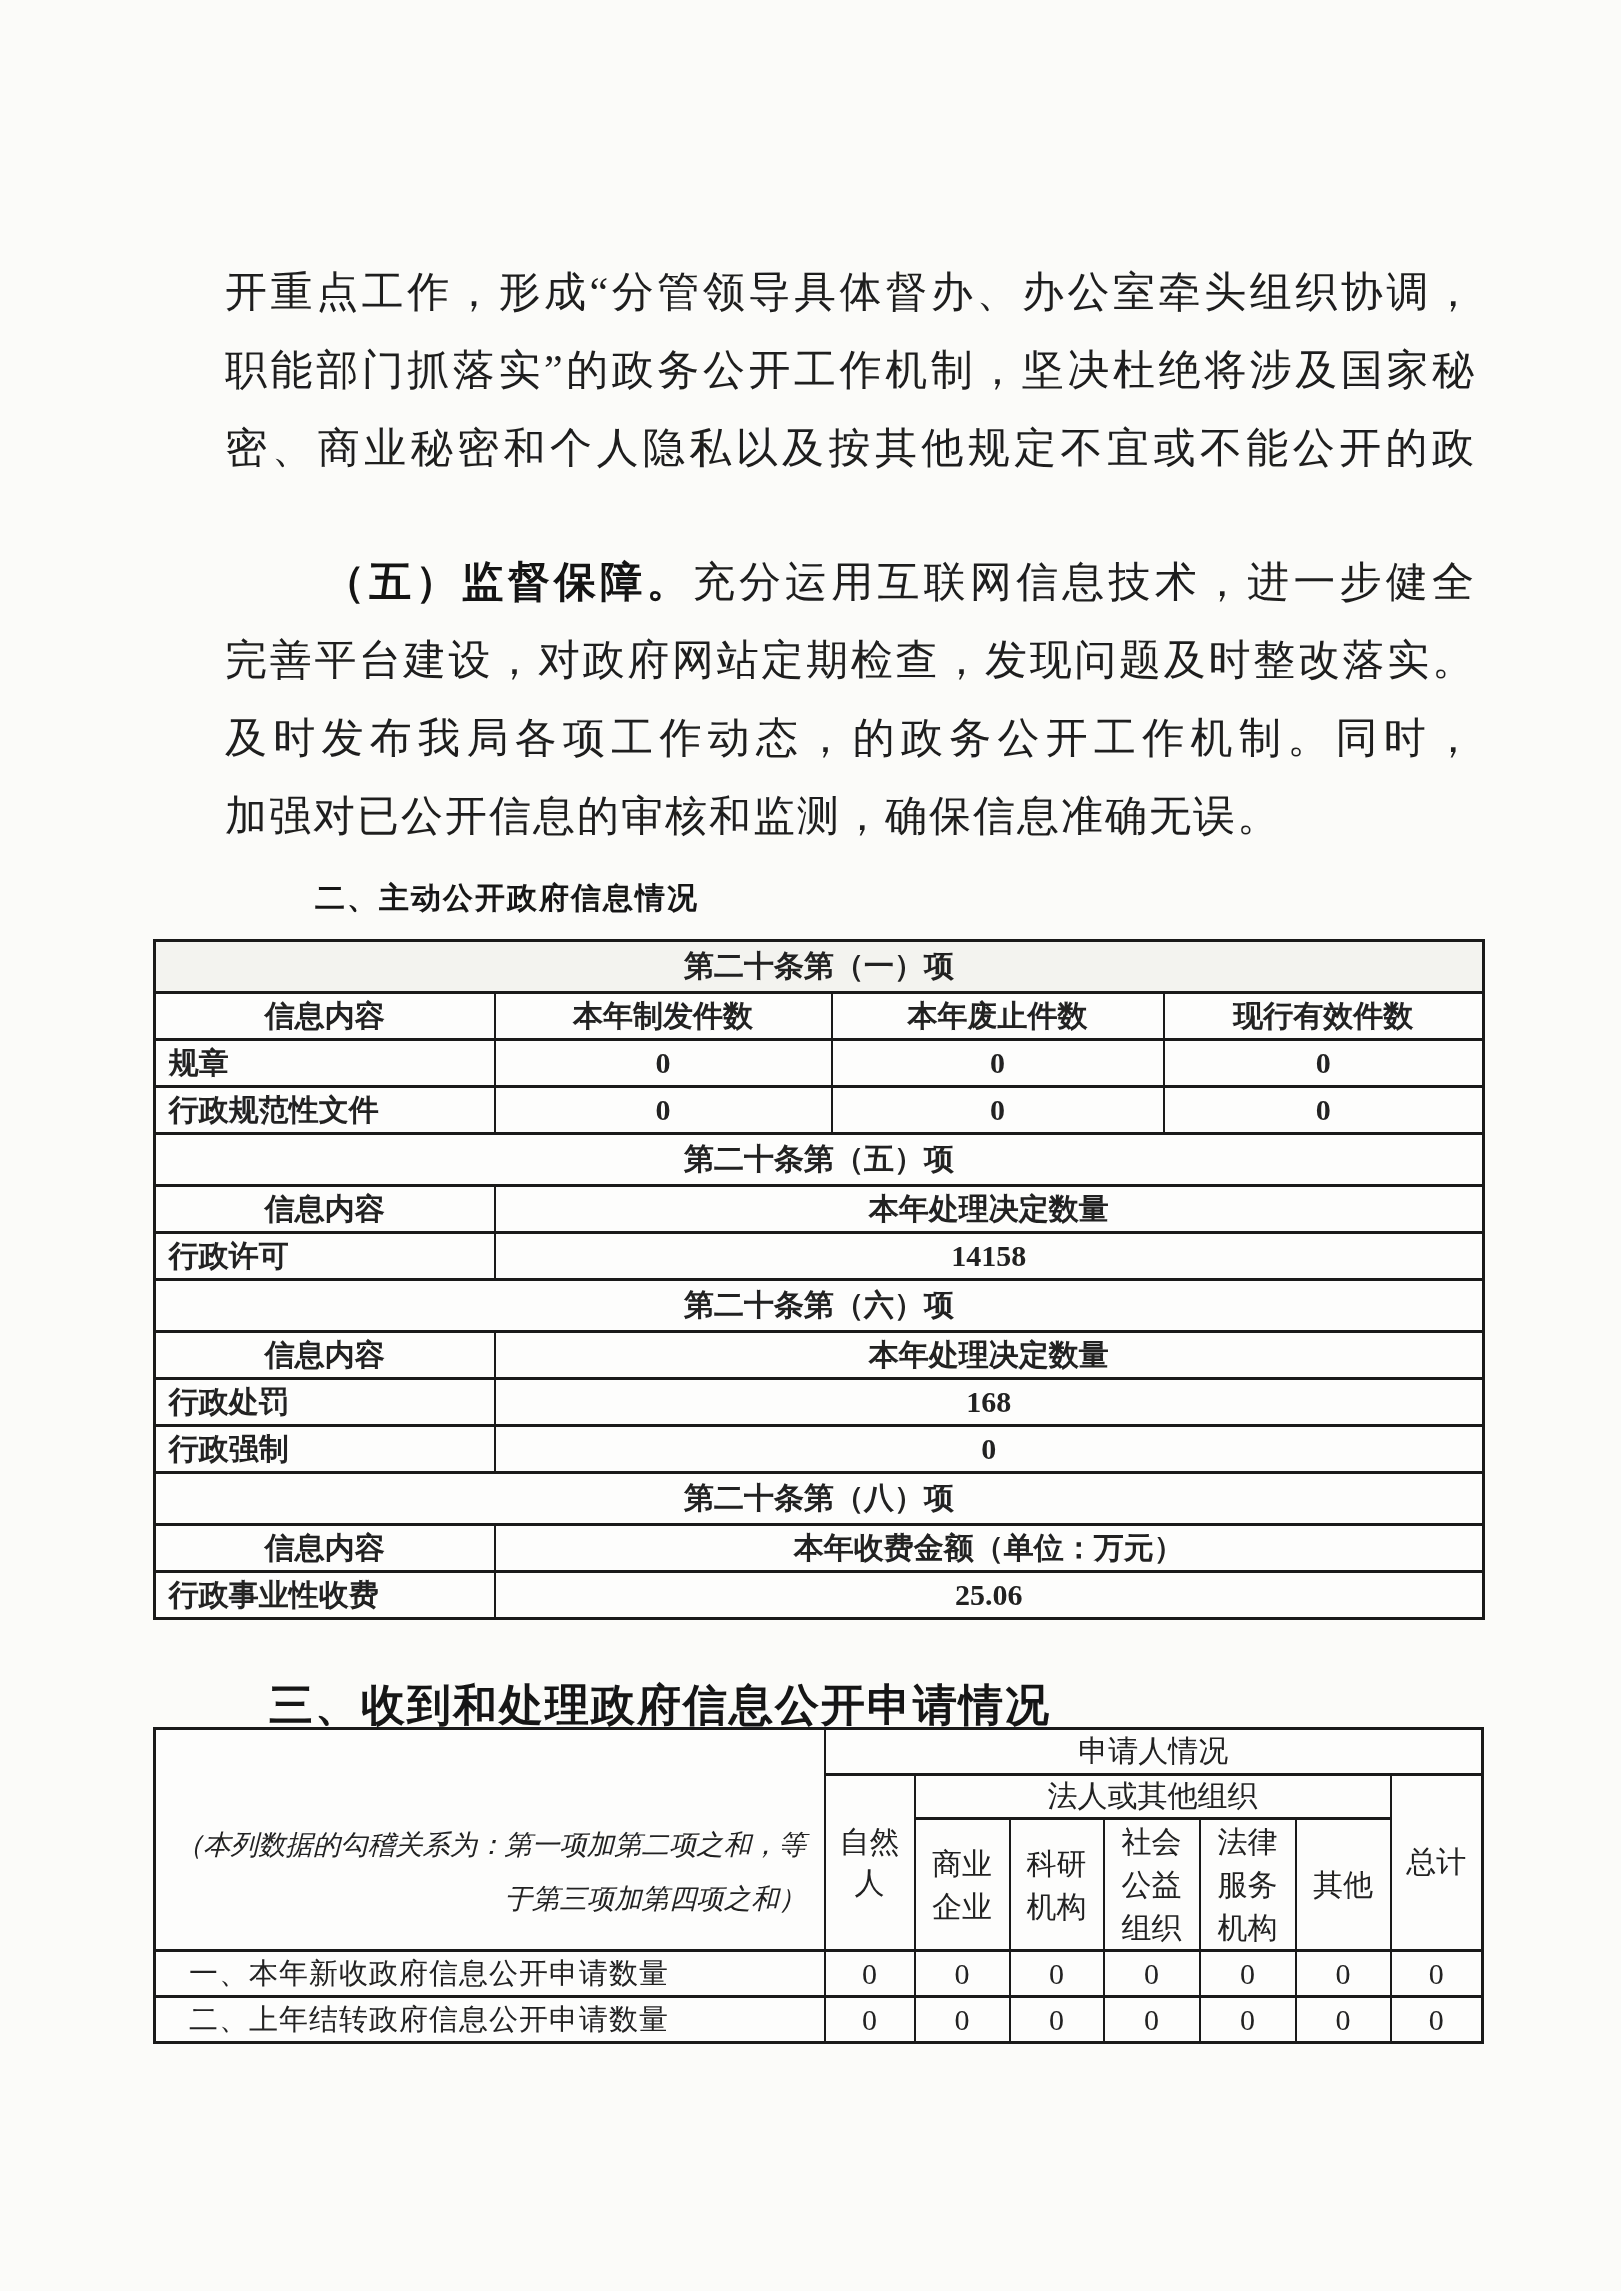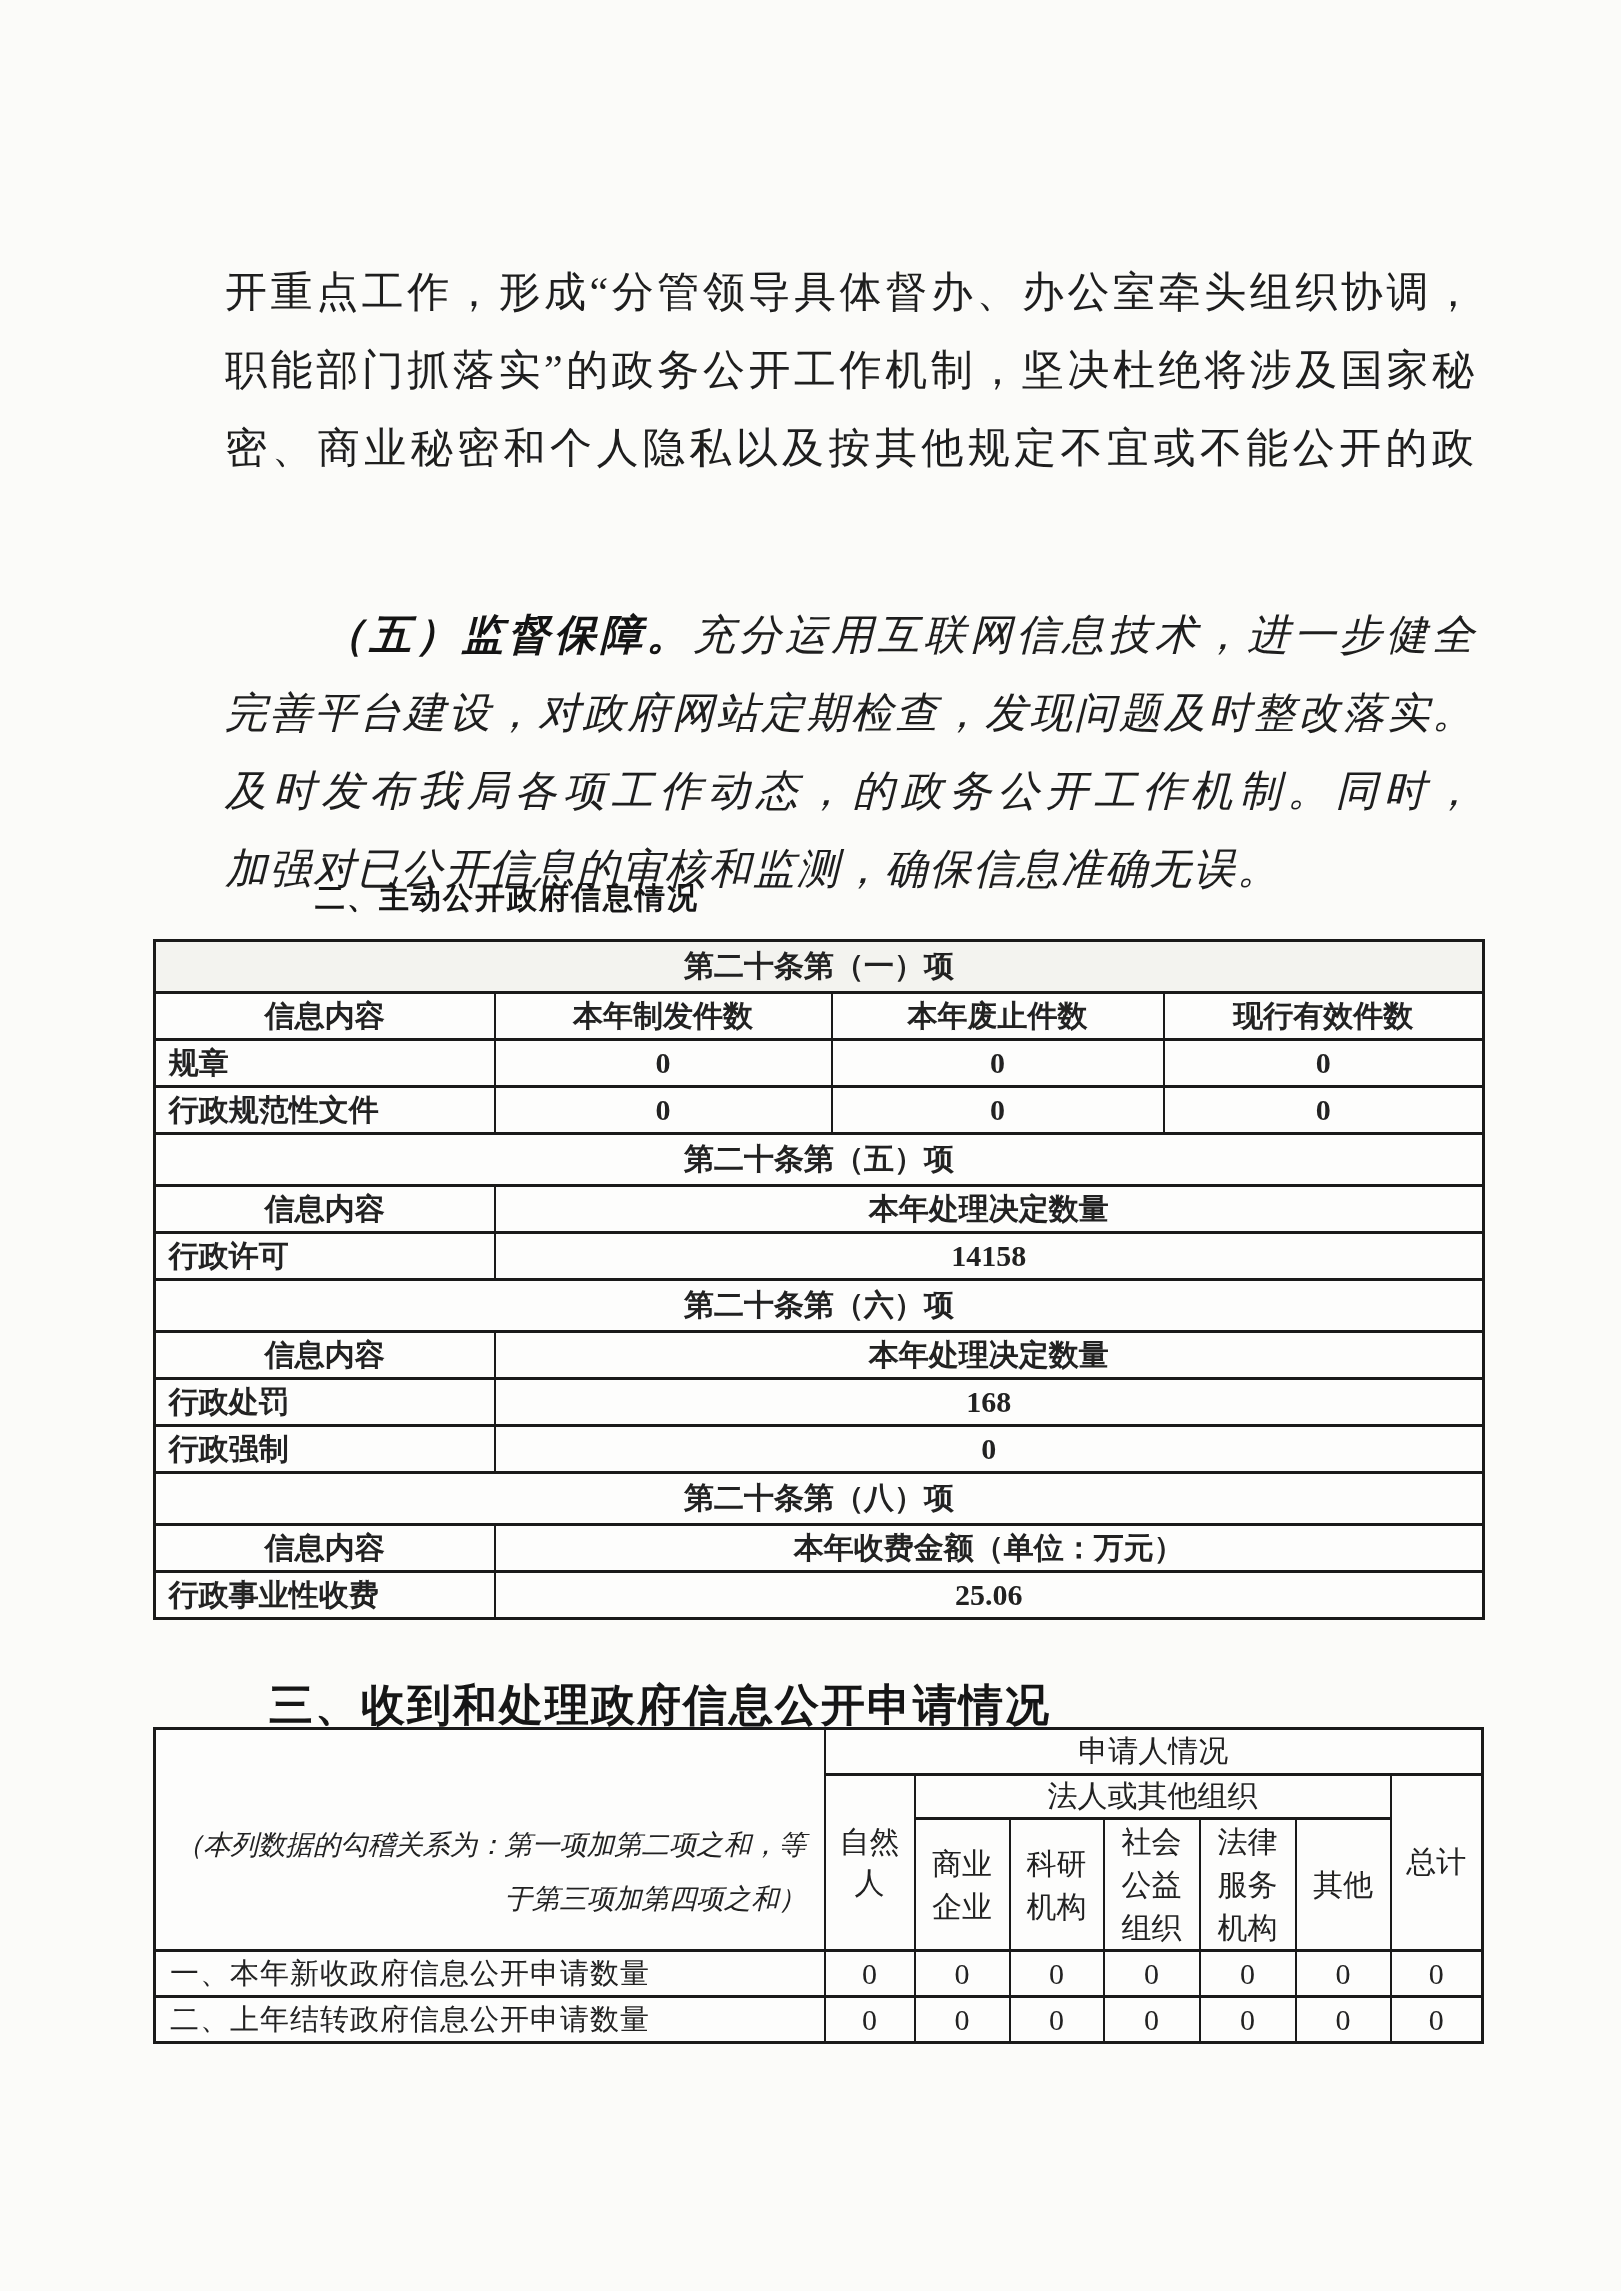--- a/index.html
+++ b/index.html
@@ -71,32 +71,32 @@
   #table2 .r-data td{height:43px;}
   #table2 td.note{
     text-align:right;
     vertical-align:top;
     padding:88px 17.6px 0 15.7px;
     font-style:italic;
     font-size:27.4px;
     line-height:54px;
     letter-spacing:0;
   }
-  #table2 td.rowlbl{text-align:left;padding-left:14px;font-size:29px;letter-spacing:1px;}
+  #table2 td.rowlbl{text-align:left;padding-left:33px;font-size:29px;letter-spacing:1px;}
 </style>
 </head>
 <body>
 
 <div class="para" style="top:253px;">
   <div class="bline">开重点工作，形成“分管领导具体督办、办公室牵头组织协调，</div>
   <div class="bline">职能部门抓落实”的政务公开工作机制，坚决杜绝将涉及国家秘</div>
   <div class="bline">密、商业秘密和个人隐私以及按其他规定不宜或不能公开的政</div>
 </div>
 
-<div class="para" style="top:596px;font-style:italic;">
+<div class="para" style="top:543px;">
   <div class="bline indent"><span class="lead-bold">（五）监督保障。</span><span>充分运用互联网信息技术，进一步健全</span></div>
   <div class="bline">完善平台建设，对政府网站定期检查，发现问题及时整改落实。</div>
   <div class="bline">及时发布我局各项工作动态，的政务公开工作机制。同时，</div>
   <div class="bline left-last">加强对已公开信息的审核和监测，确保信息准确无误。</div>
 </div>
 
 <div class="sec-heading" id="heading2">二、主动公开政府信息情况</div>
 
 <table id="table1">
   <colgroup>

